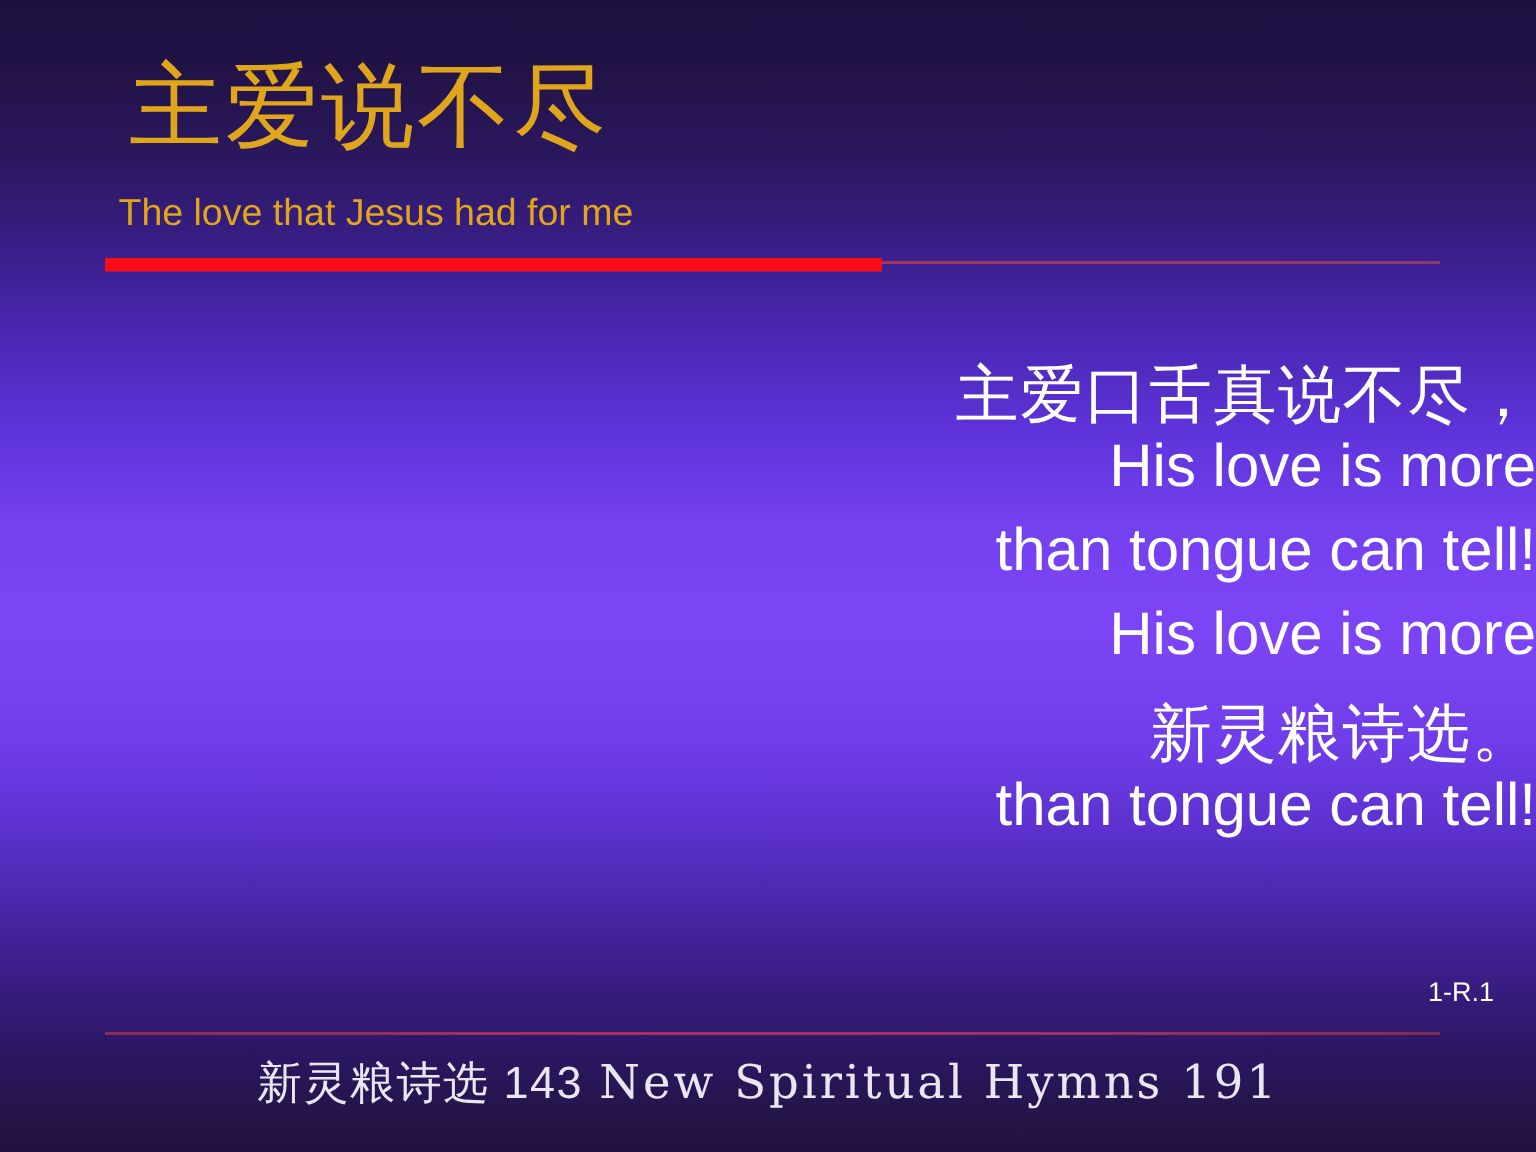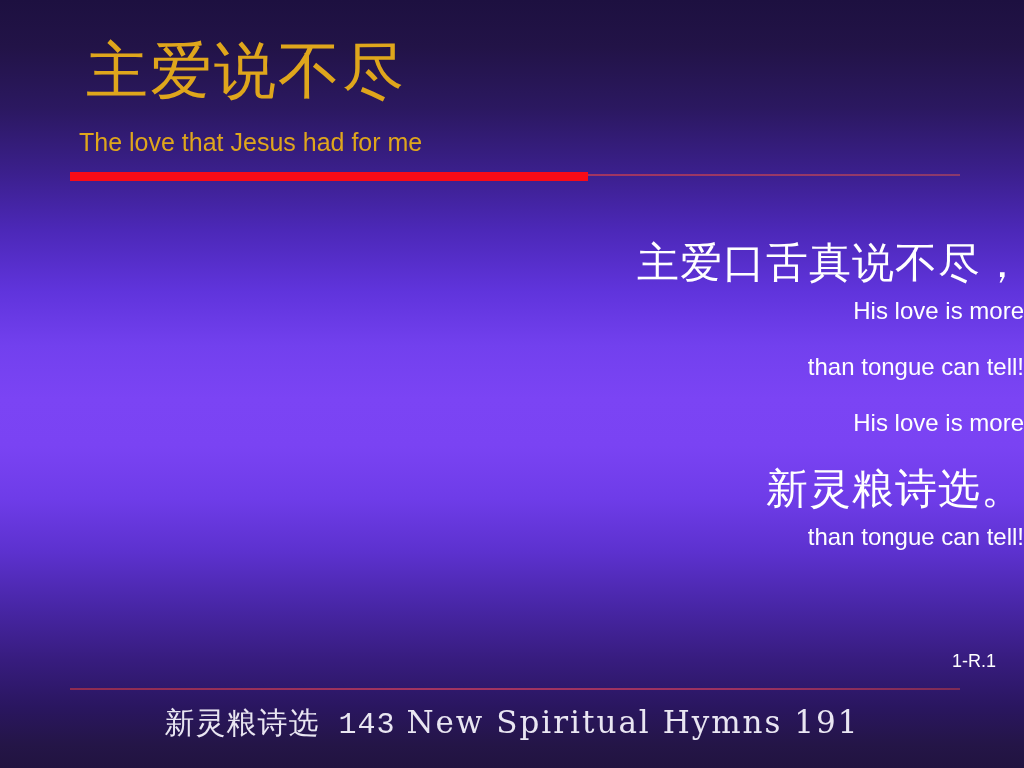--- a/index.html
+++ b/index.html
@@ -92,21 +92,21 @@
   .verse-group:last-child { margin-bottom: 0; }
   .line-zh {
     font-size: 42px;
     line-height: 58px;
     color: #ffffff;
     letter-spacing: 1px;
     font-family: "DejaVu Sans", "Liberation Sans", sans-serif;
     white-space: nowrap;
   }
   .line-en {
-    font-size: 24px;
+    font-size: 40px;
     line-height: 38px;
     color: #ffffff;
     white-space: nowrap;
   }
 
   
   .page-marker {
     position: absolute;
     right: 28px;
     top: 645px;
@@ -132,21 +132,21 @@
     width: 1024px;
     text-align: center;
     font-family: "DejaVu Serif", "Liberation Serif", serif;
     font-size: 31px;
     line-height: 42px;
     color: #e9e6f2;
     letter-spacing: 1px;
     white-space: nowrap;
   }
   .footer-text .fzh {
-    font-family: Liberation Mono, monospace;
+    font-family: Liberation Sans, sans-serif;
     font-size: 30px;
   }
   .footer-text .fen {
     font-family: "DejaVu Serif", "Liberation Serif", serif;
     letter-spacing: 2px;
   }
 </style>
 </head>
 <body>
 

